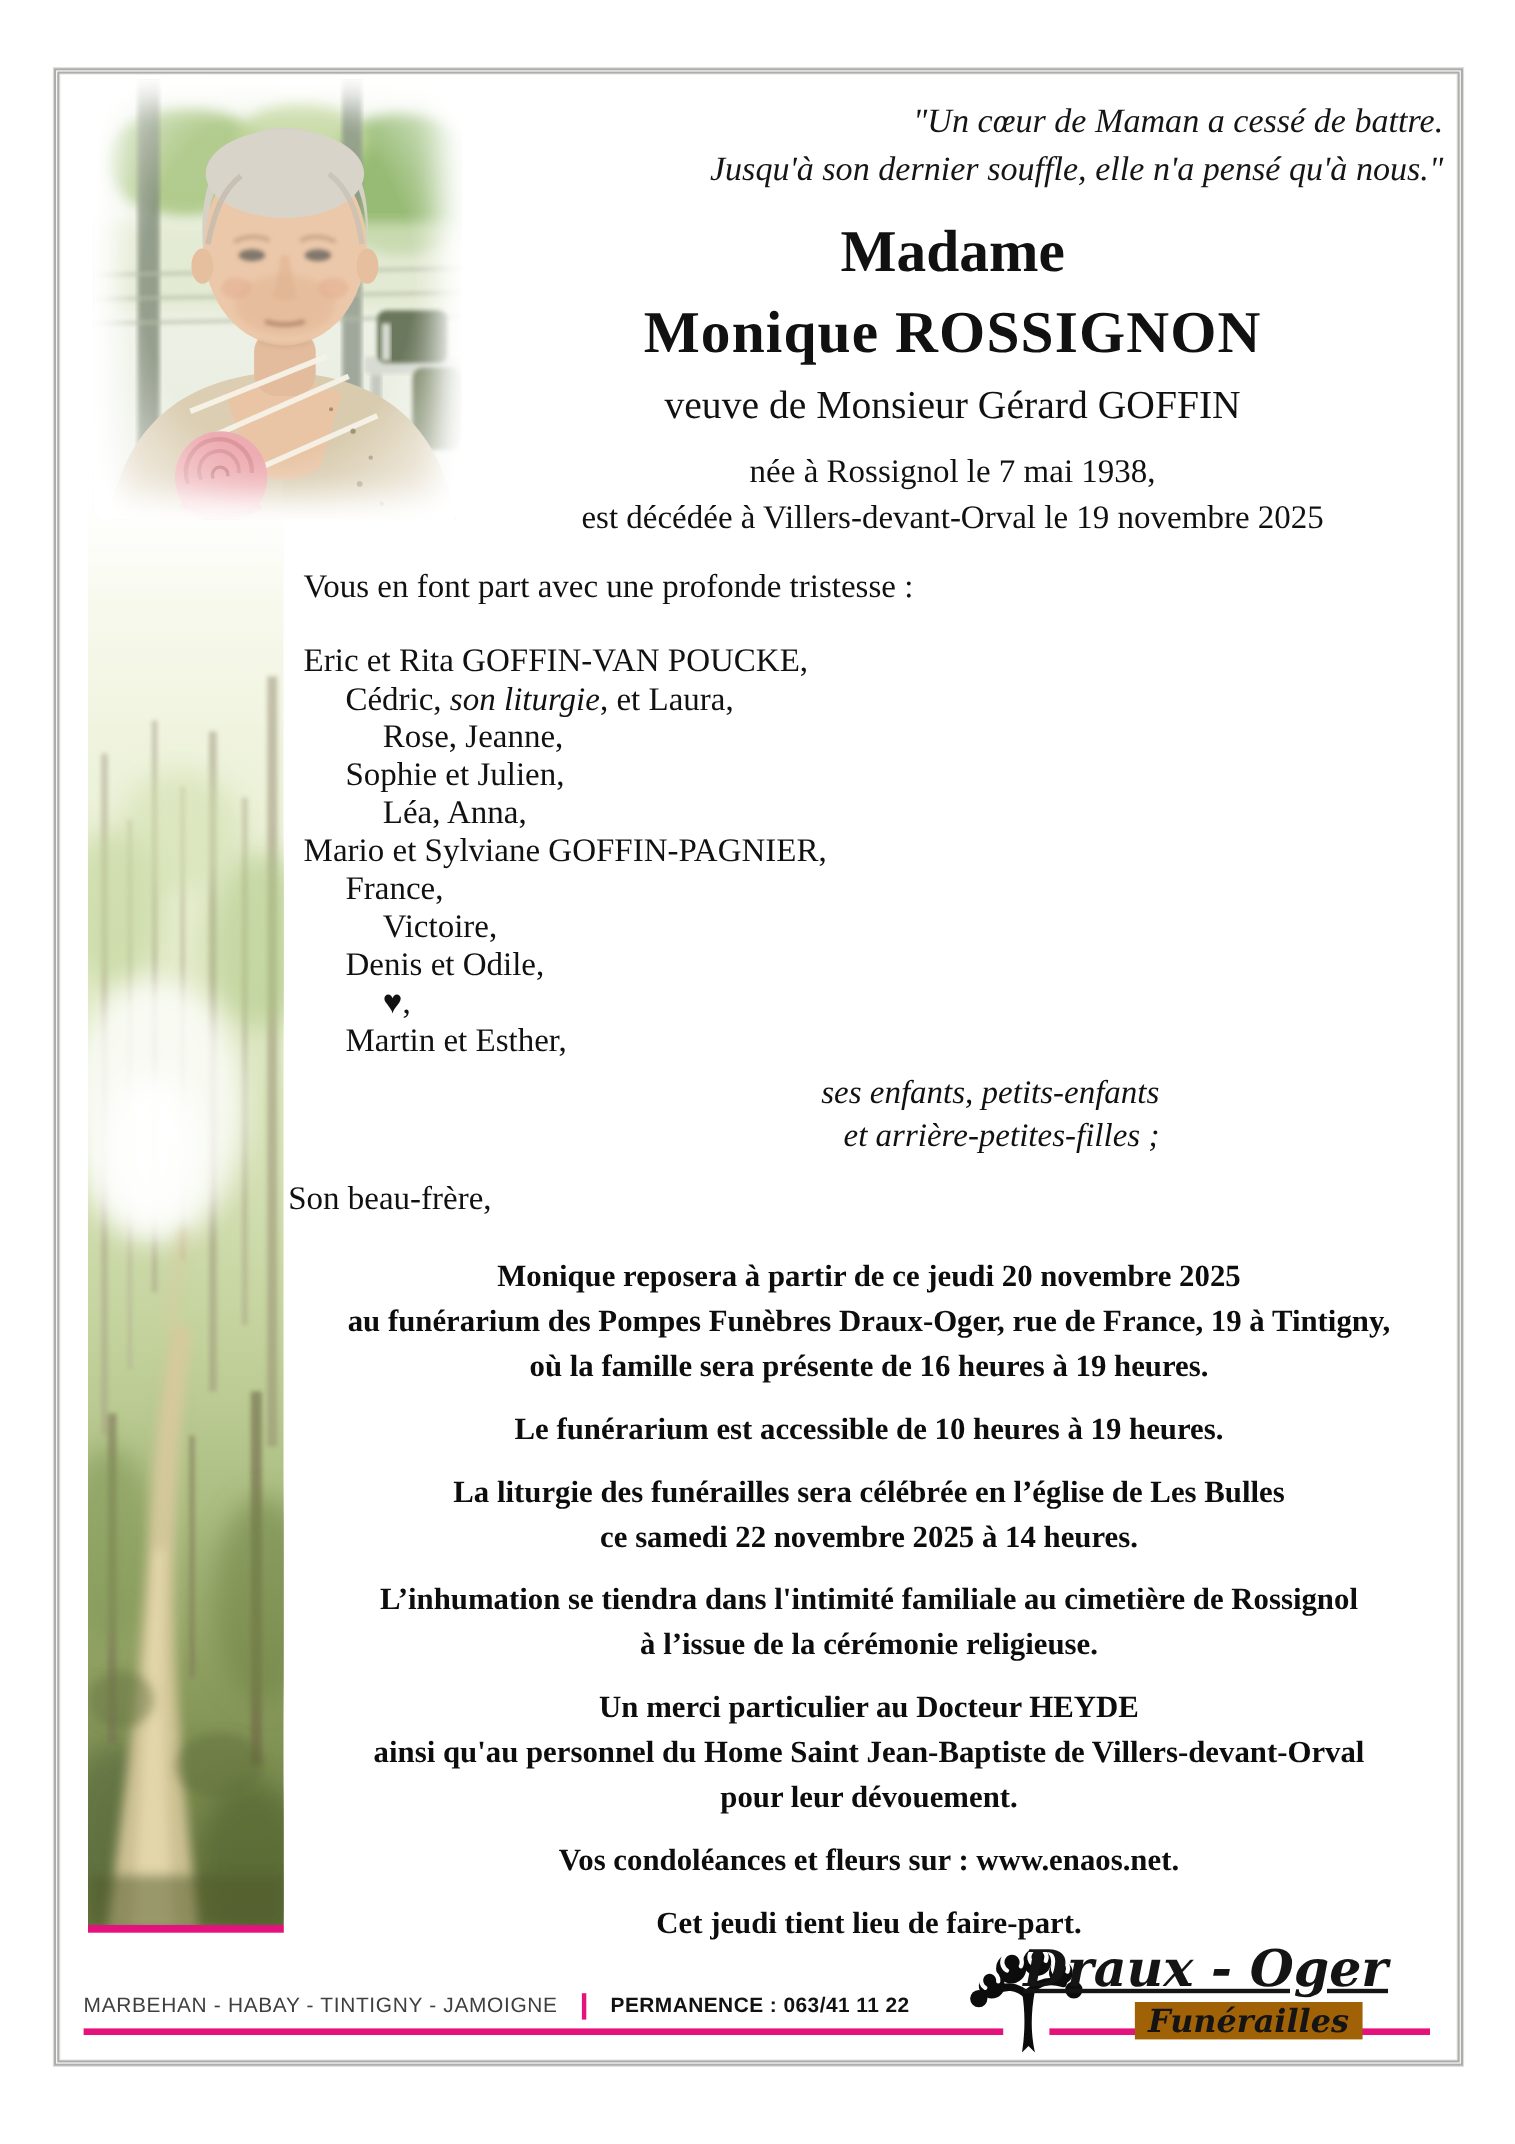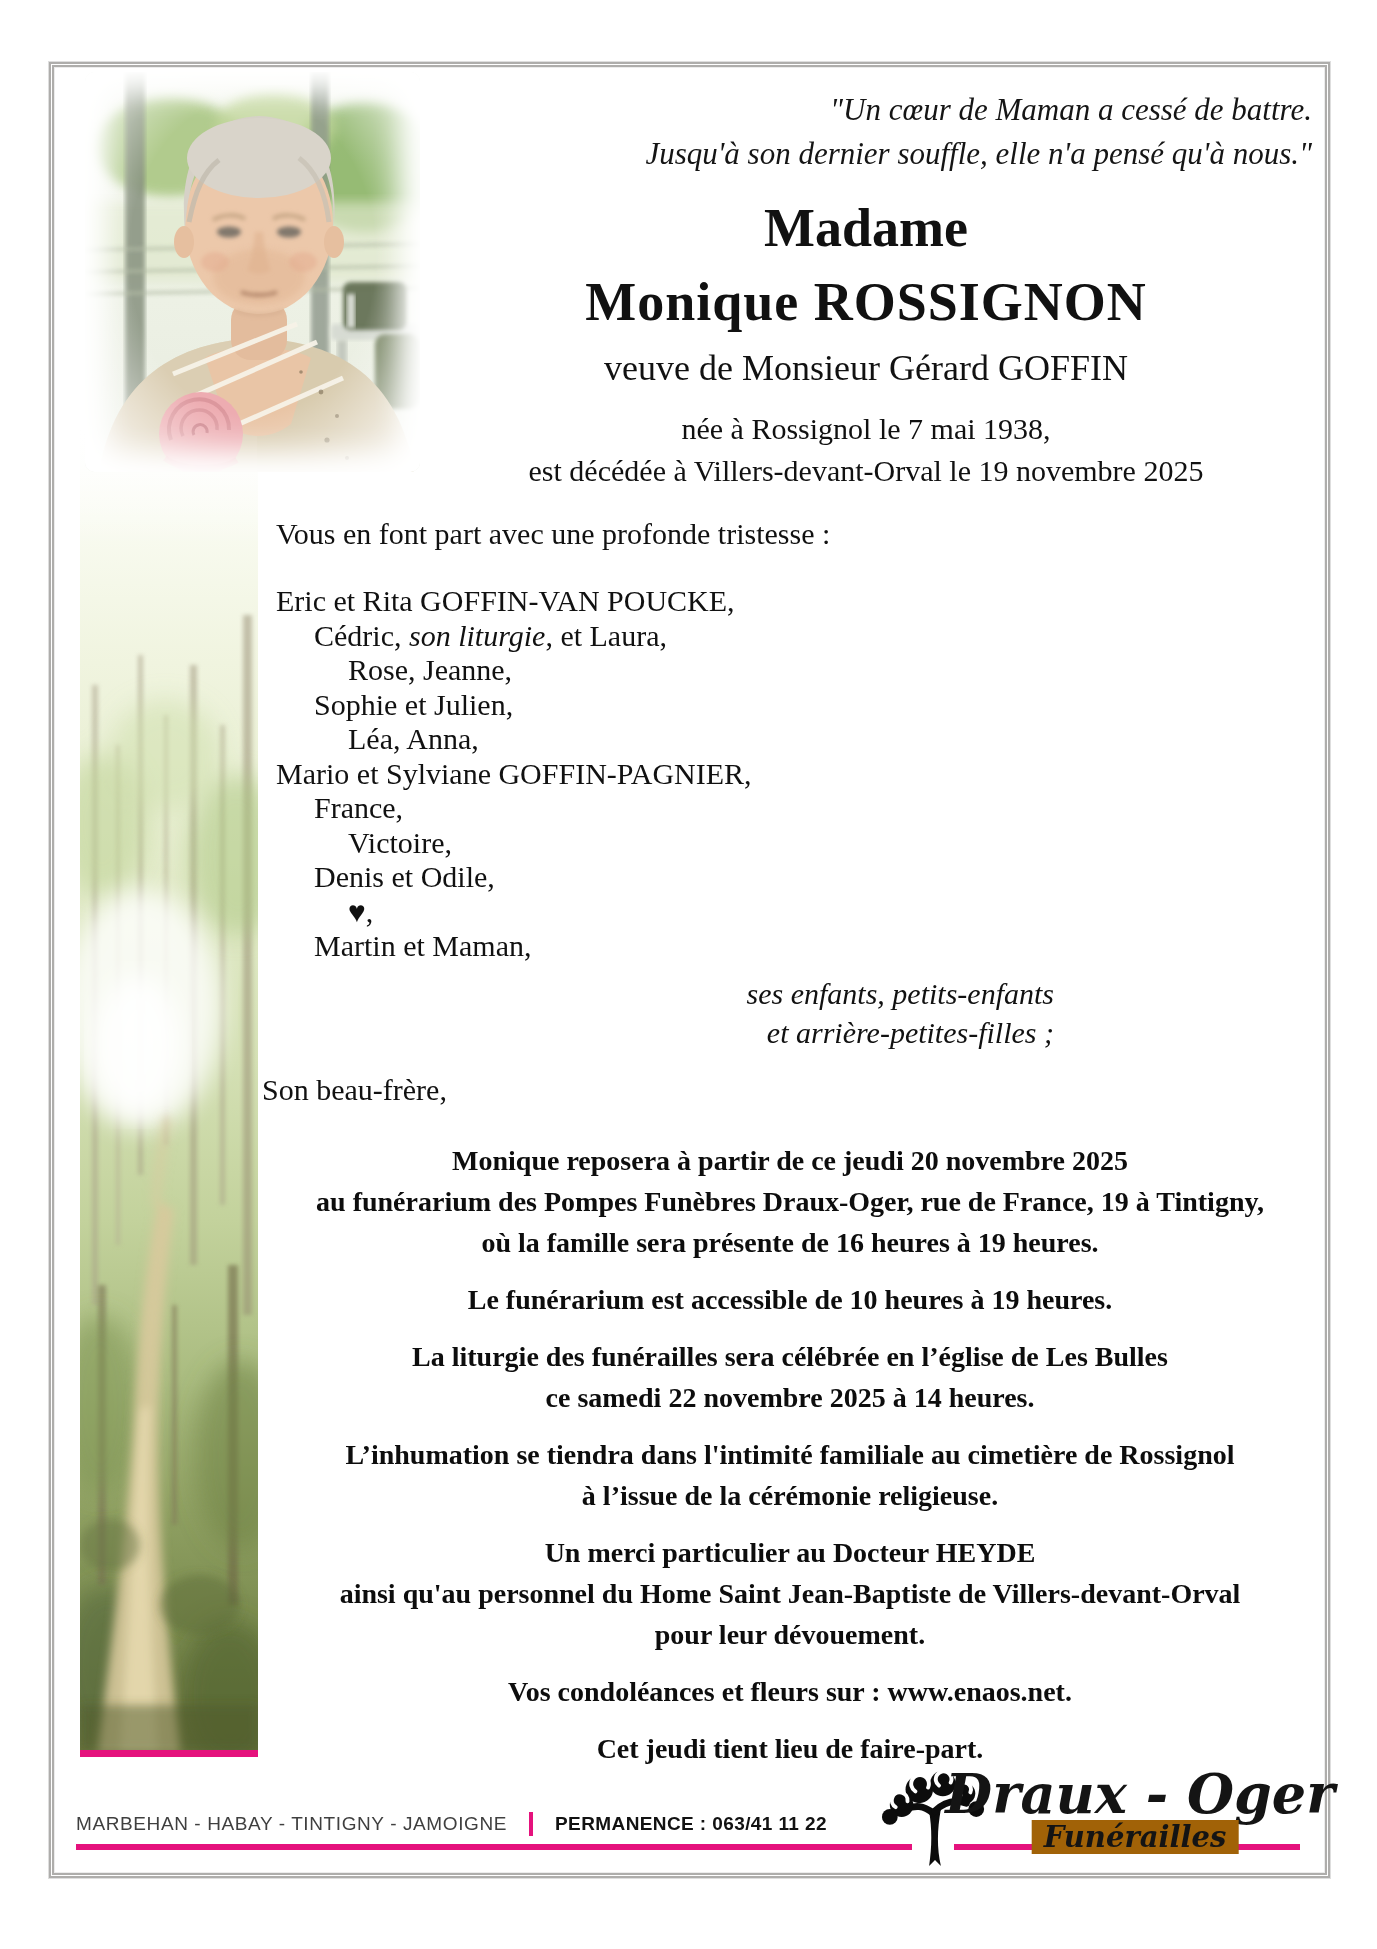--- a/index.html
+++ b/index.html
@@ -72,23 +72,23 @@
     position:absolute;left:76px;top:1812px;display:flex;align-items:center;gap:22px;
     font-family:"Liberation Sans", sans-serif;z-index:1;
   }
   .footer-locations{font-size:19px;color:#3f3f3f;letter-spacing:.6px;}
   .footer-sep{width:4px;height:24px;}
   .footer-permanence{font-size:19px;font-weight:bold;color:#121212;letter-spacing:.4px;}
   .footer-line{position:absolute;left:76px;top:1844px;width:1224px;height:6px;z-index:1;}
   .trunk-gap{position:absolute;left:912px;top:1840px;width:42px;height:14px;background:#fff;z-index:2;}
   .logo-tree{position:absolute;left:876px;top:1756px;width:118px;height:110px;z-index:3;}
   .logo-name{
-    position:absolute;left:1140px;top:1762px;transform:translateX(-50%);
+    position:absolute;left:1096px;top:1762px;transform:translateX(-50%);
     font-family:"DejaVu Serif", serif;font-style:italic;font-weight:bold;
-    font-size:54px;white-space:nowrap;color:#141414;z-index:3;
+    font-size:46px;white-space:nowrap;color:#141414;z-index:3;text-decoration:underline;
   }
   .logo-subtitle{
     position:absolute;left:1135px;top:1820px;transform:translateX(-50%);
     font-family:"DejaVu Serif", serif;font-style:italic;font-weight:bold;
     font-size:29px;white-space:nowrap;color:#141414;background:#a16207;
     padding:0 12px;z-index:3;
   }
 </style>
 </head>
 <body>
@@ -263,21 +263,21 @@
     <li class="ind0">Eric et Rita GOFFIN-VAN POUCKE,</li>
     <li class="ind1"><span>Cédric, </span><i>son liturgie</i><span>, et Laura,</span></li>
     <li class="ind2">Rose, Jeanne,</li>
     <li class="ind1">Sophie et Julien,</li>
     <li class="ind2">Léa, Anna,</li>
     <li class="ind0">Mario et Sylviane GOFFIN-PAGNIER,</li>
     <li class="ind1">France,</li>
     <li class="ind2">Victoire,</li>
     <li class="ind1">Denis et Odile,</li>
     <li class="ind2">♥,</li>
-    <li class="ind1">Martin et Maman,</li>
+    <li class="ind1">Martin et Esther,</li>
   </ul>
   <div class="credits">
     <div>ses enfants, petits-enfants</div>
     <div>et arrière-petites-filles ;</div>
   </div>
   <div class="closing">
     <div>Son beau-frère,</div>
   </div>
 </div>
 

